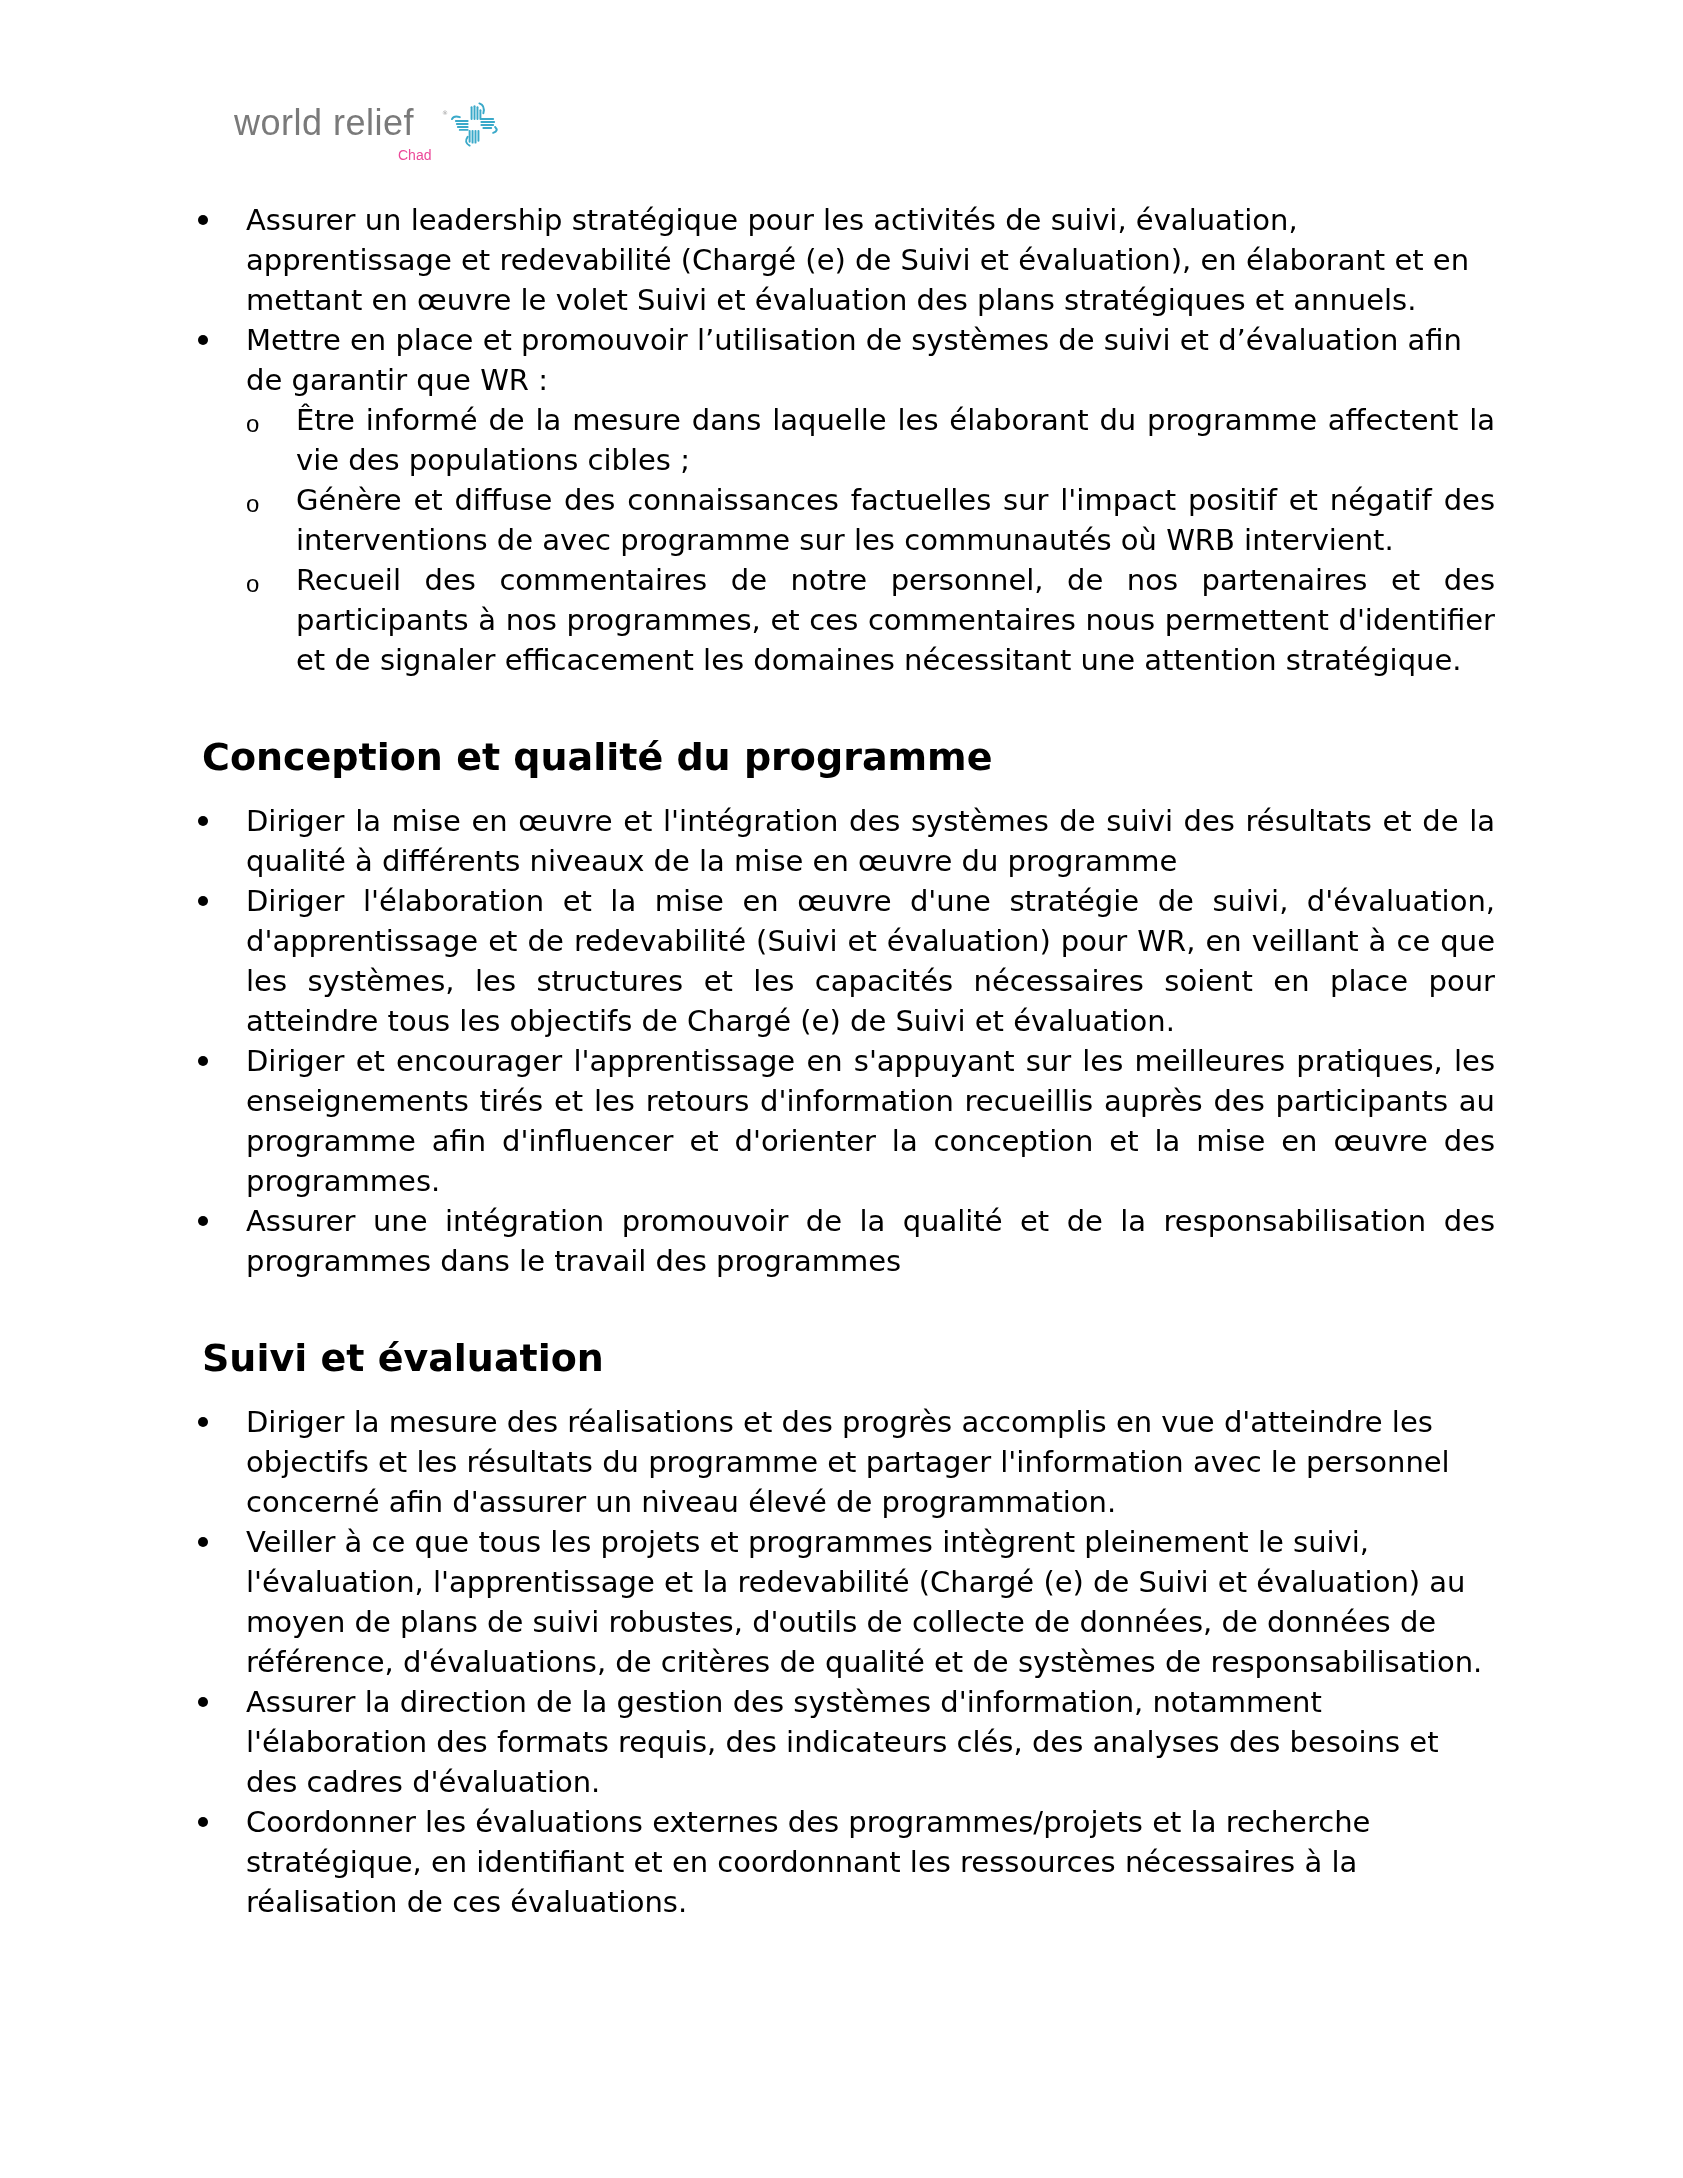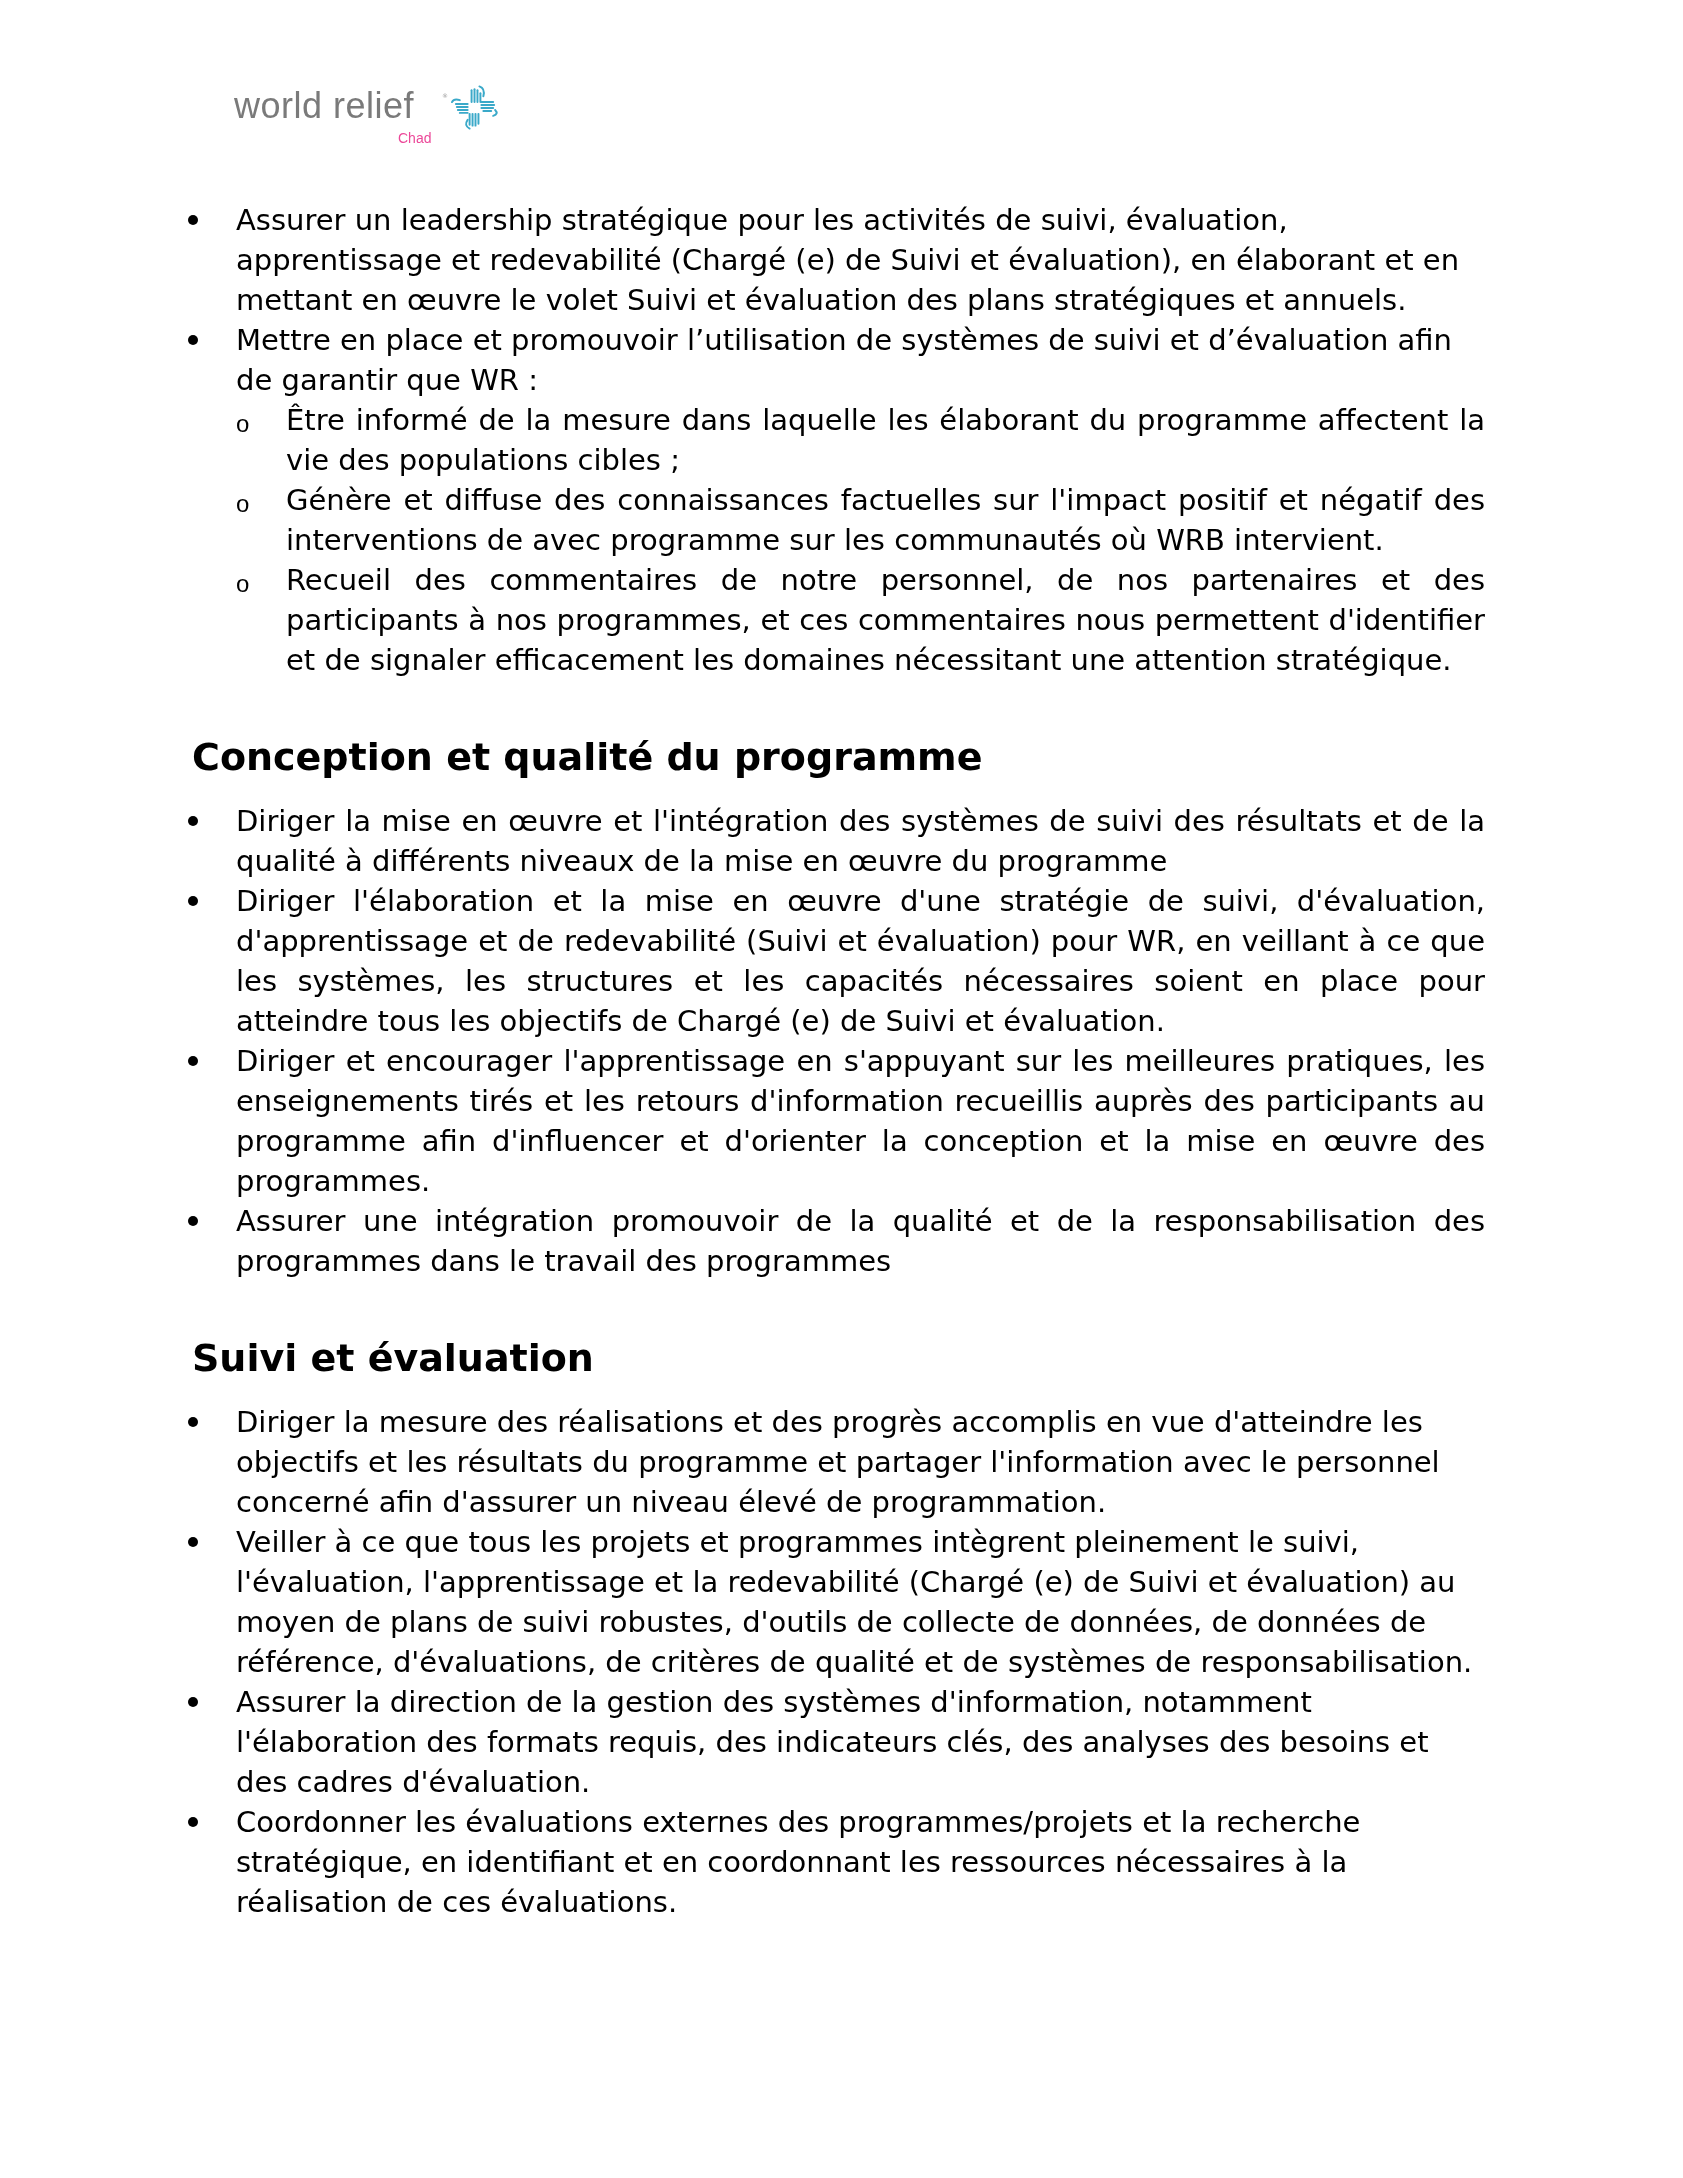--- a/index.html
+++ b/index.html
@@ -11,21 +11,21 @@
       width: 1683px;
       height: 2178px;
       position: relative;
       overflow: hidden;
       font-family: "DejaVu Sans", "Liberation Sans", sans-serif;
       color: #000000;
     }
     .logo {
       position: absolute;
       left: 234px;
-      top: 80px;
+      top: 97px;
       width: 287px;
       height: 69px;
       text-decoration: underline;
     }
     .logo-text {
       position: absolute;
       left: 0;
       top: 6px;
       font-family: "Liberation Sans", sans-serif;
       font-size: 36px;
@@ -52,21 +52,21 @@
     }
     .logo-mark {
       position: absolute;
       left: 216px;
       top: 4px;
       width: 51px;
       height: 46px;
     }
     .content {
       position: absolute;
-      left: 188px;
+      left: 198px;
       top: 200px;
       width: 1297px;
     }
     .bullets {
       list-style: none;
       margin: 0;
       padding: 0;
     }
     .bullet-item {
       position: relative;

